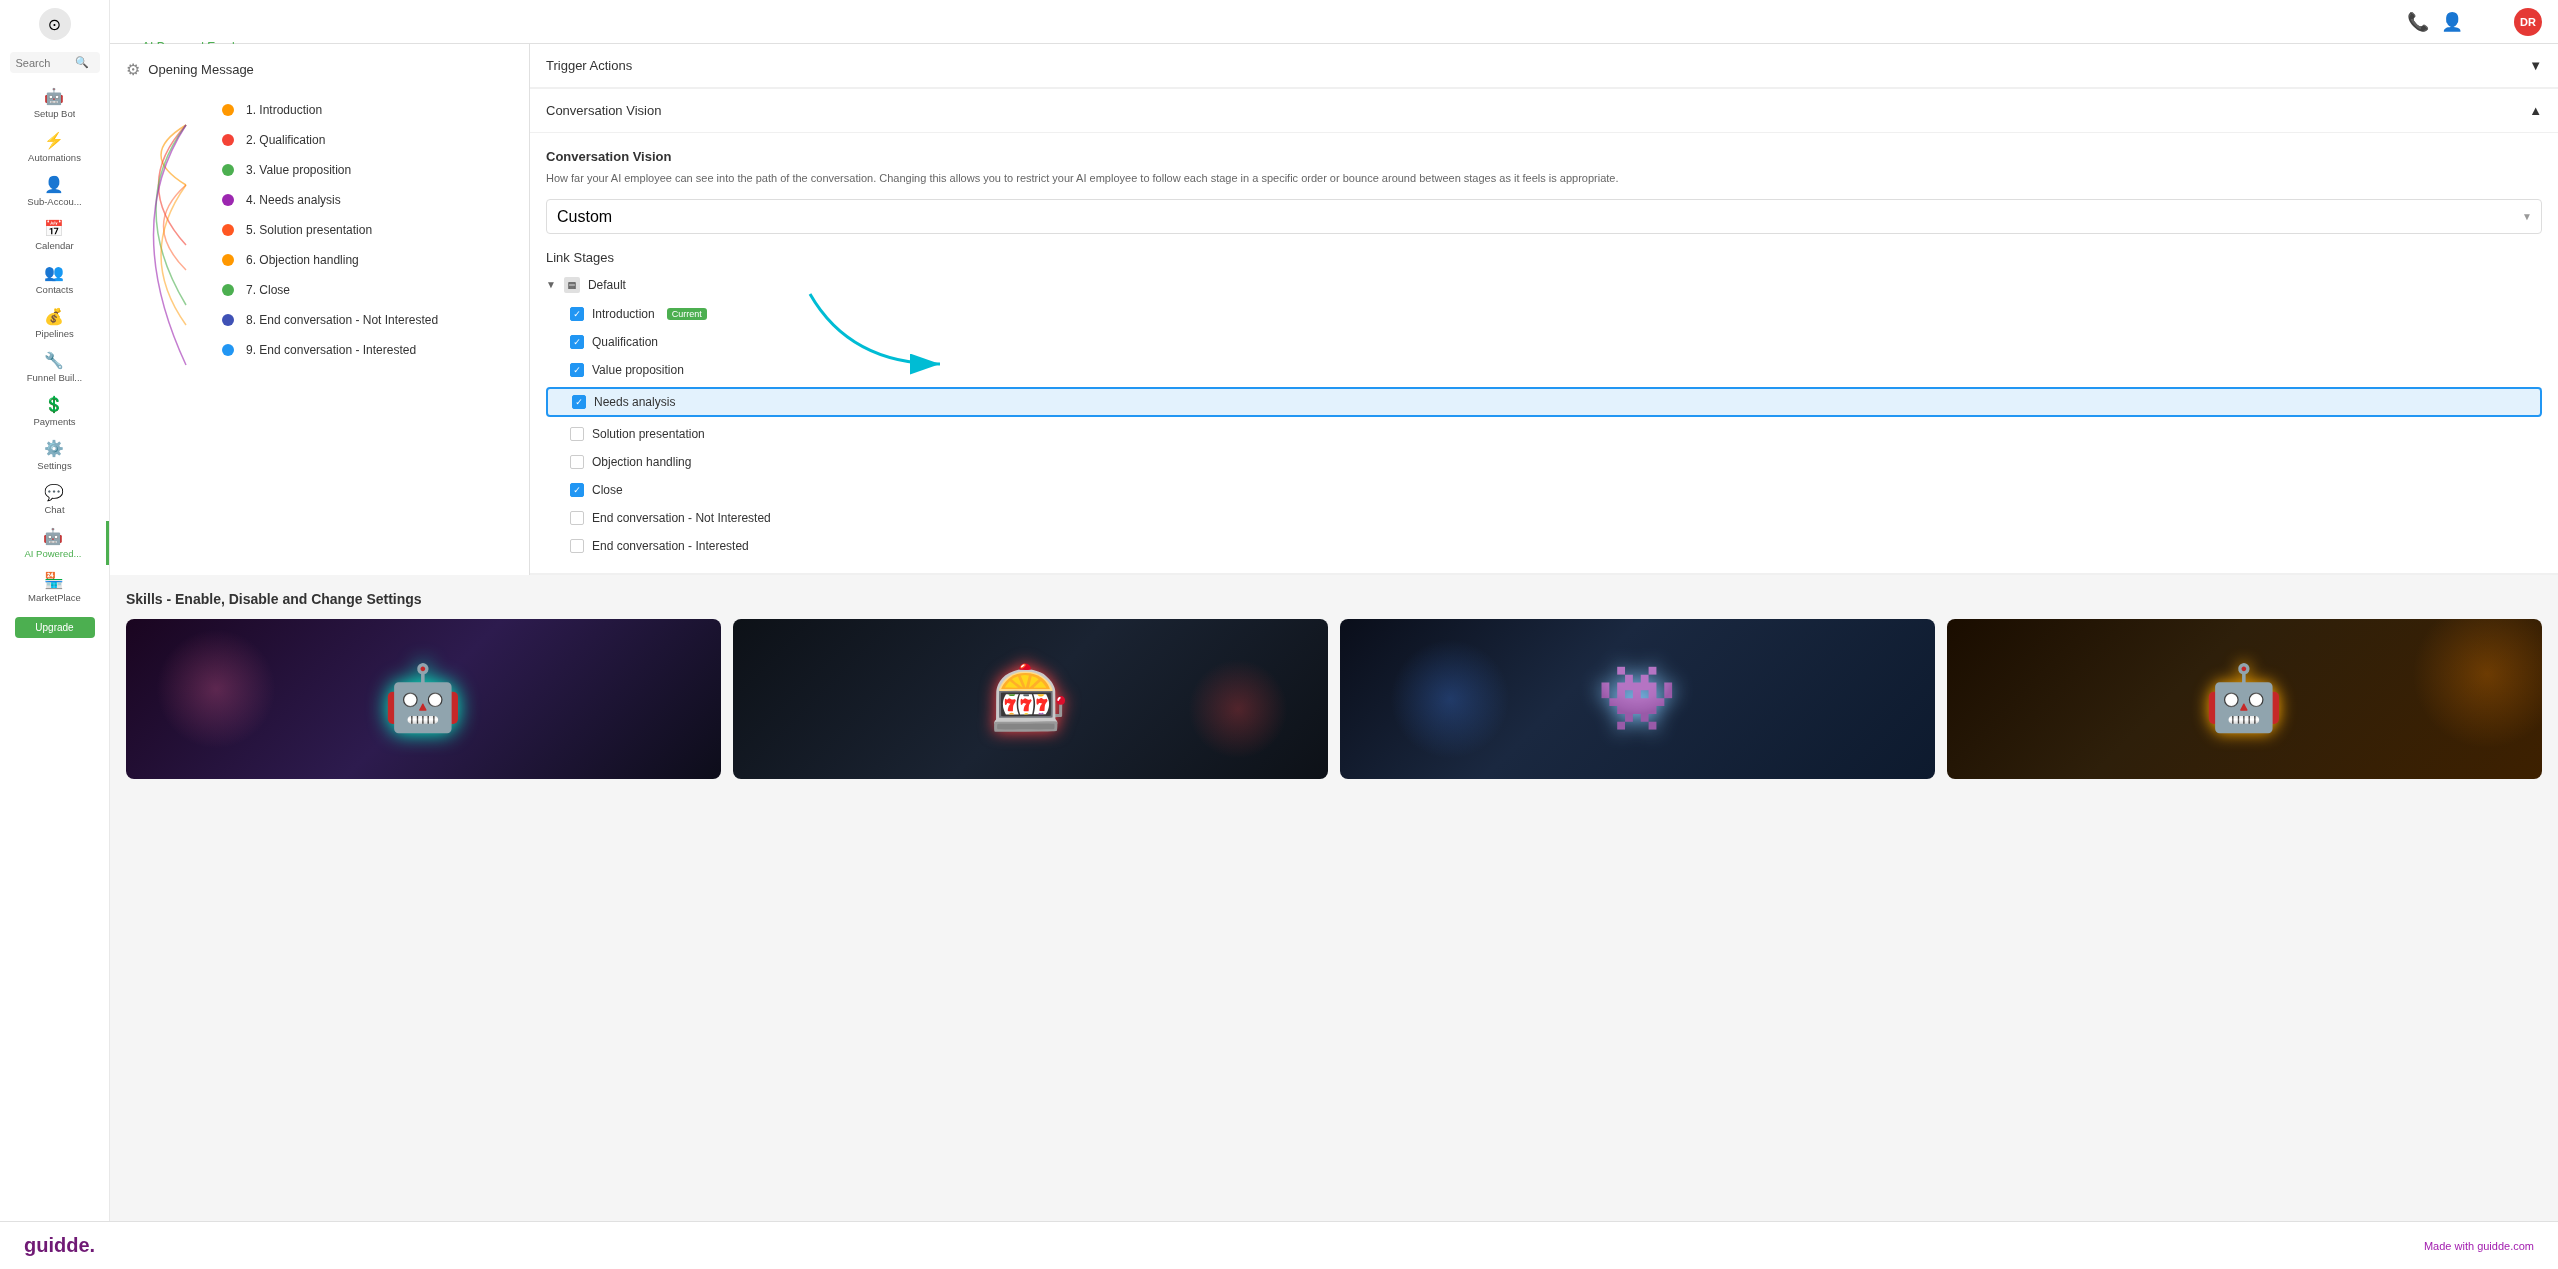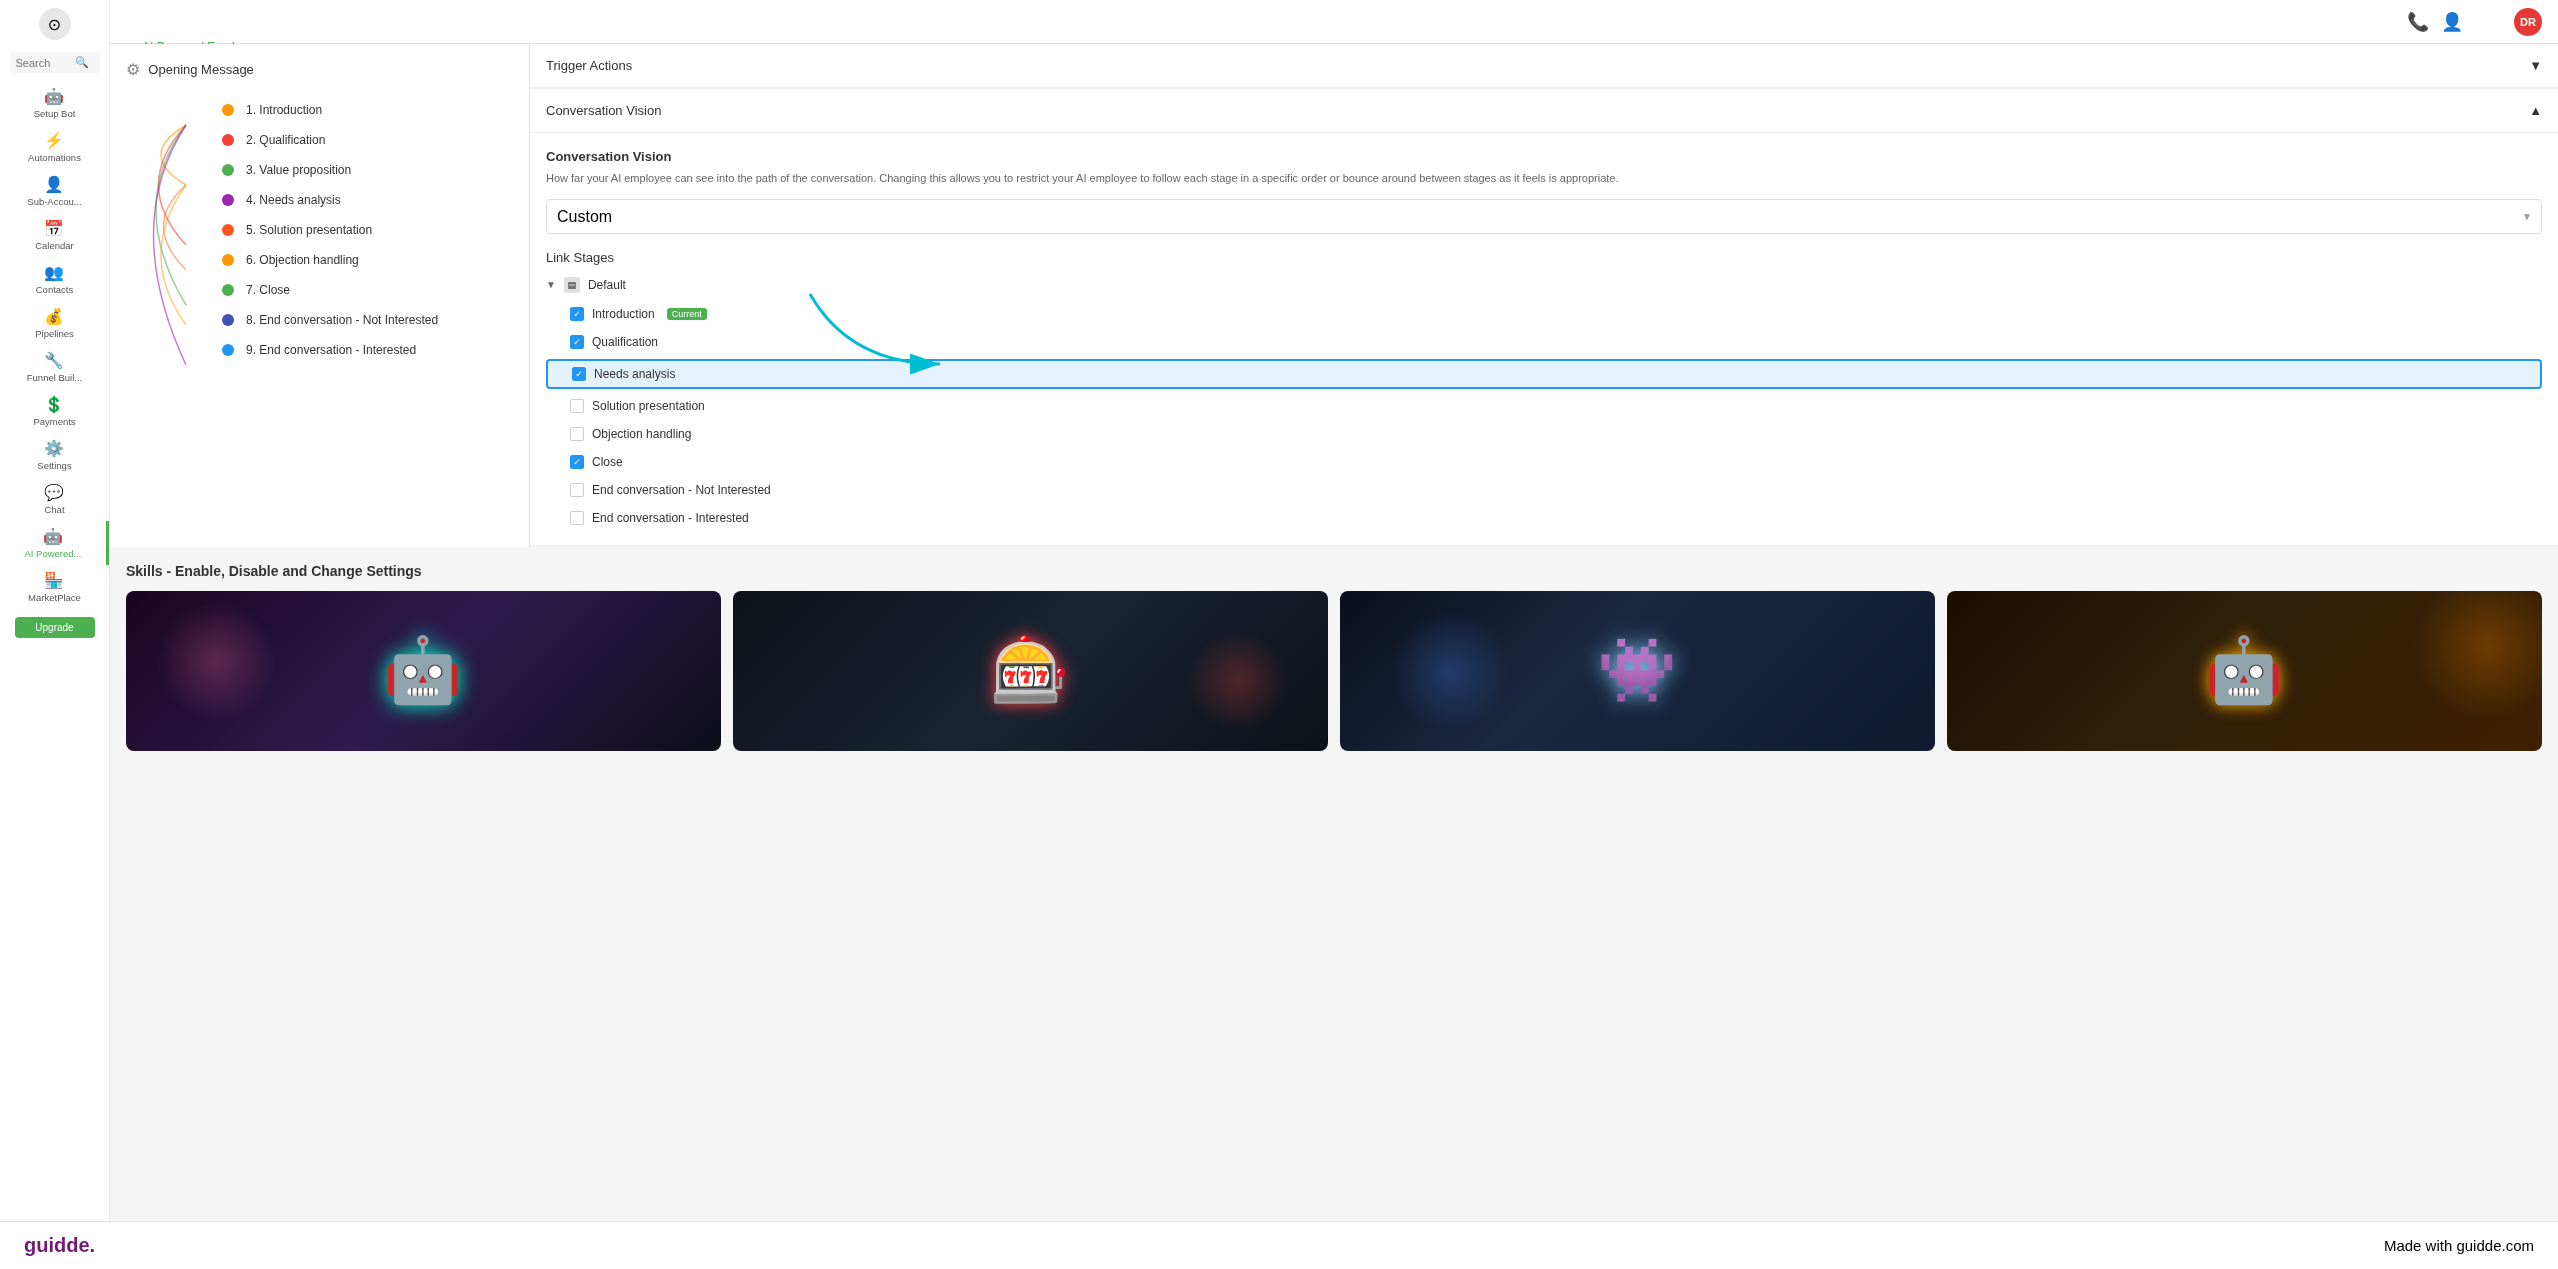--- a/index.html
+++ b/index.html
@@ -6,21 +6,21 @@
     body { font-family: -apple-system, BlinkMacSystemFont, 'Segoe UI', sans-serif; background: #f5f5f5; display: flex; flex-direction: column; height: 100vh; overflow: hidden; }
 
     
     .footer {
       position: fixed; bottom: 0; left: 0; right: 0;
       background: #fff; height: 48px; display: flex; align-items: center;
       justify-content: space-between; padding: 0 24px;
       border-top: 1px solid #e0e0e0; z-index: 100;
     }
     .footer-logo { color: #701a75; font-size: 20px; font-weight: 700; }
-    .footer-text { color: #000000; font-size: 15px; }
+    .footer-text { color: #a21caf; font-size: 11px; }
 
     
     .app-container { display: flex; flex: 1; height: calc(100vh - 48px); }
 
     
     .sidebar {
       width: 110px; background: #fff; border-right: 1px solid #e8e8e8;
       display: flex; flex-direction: column; align-items: center;
       padding: 8px 0; overflow-y: auto; flex-shrink: 0;
     }
@@ -313,20 +313,24 @@
                   <div class="cb checked"></div>
                   <span class="cb-label">Introduction</span>
                   <span class="current-badge">Current</span>
                 </div>
 
                 <div class="checkbox-item">
                   <div class="cb checked"></div>
                   <span class="cb-label">Qualification</span>
                 </div>
 
+                <div class="checkbox-item">
+                  <div class="cb checked"></div>
+                  <span class="cb-label">Value proposition</span>
+                </div>
 
                 <div class="checkbox-item highlighted">
                   <div class="cb checked"></div>
                   <span class="cb-label">Needs analysis</span>
                 </div>
 
                 <div class="checkbox-item">
                   <div class="cb"></div>
                   <span class="cb-label">Solution presentation</span>
                 </div>

